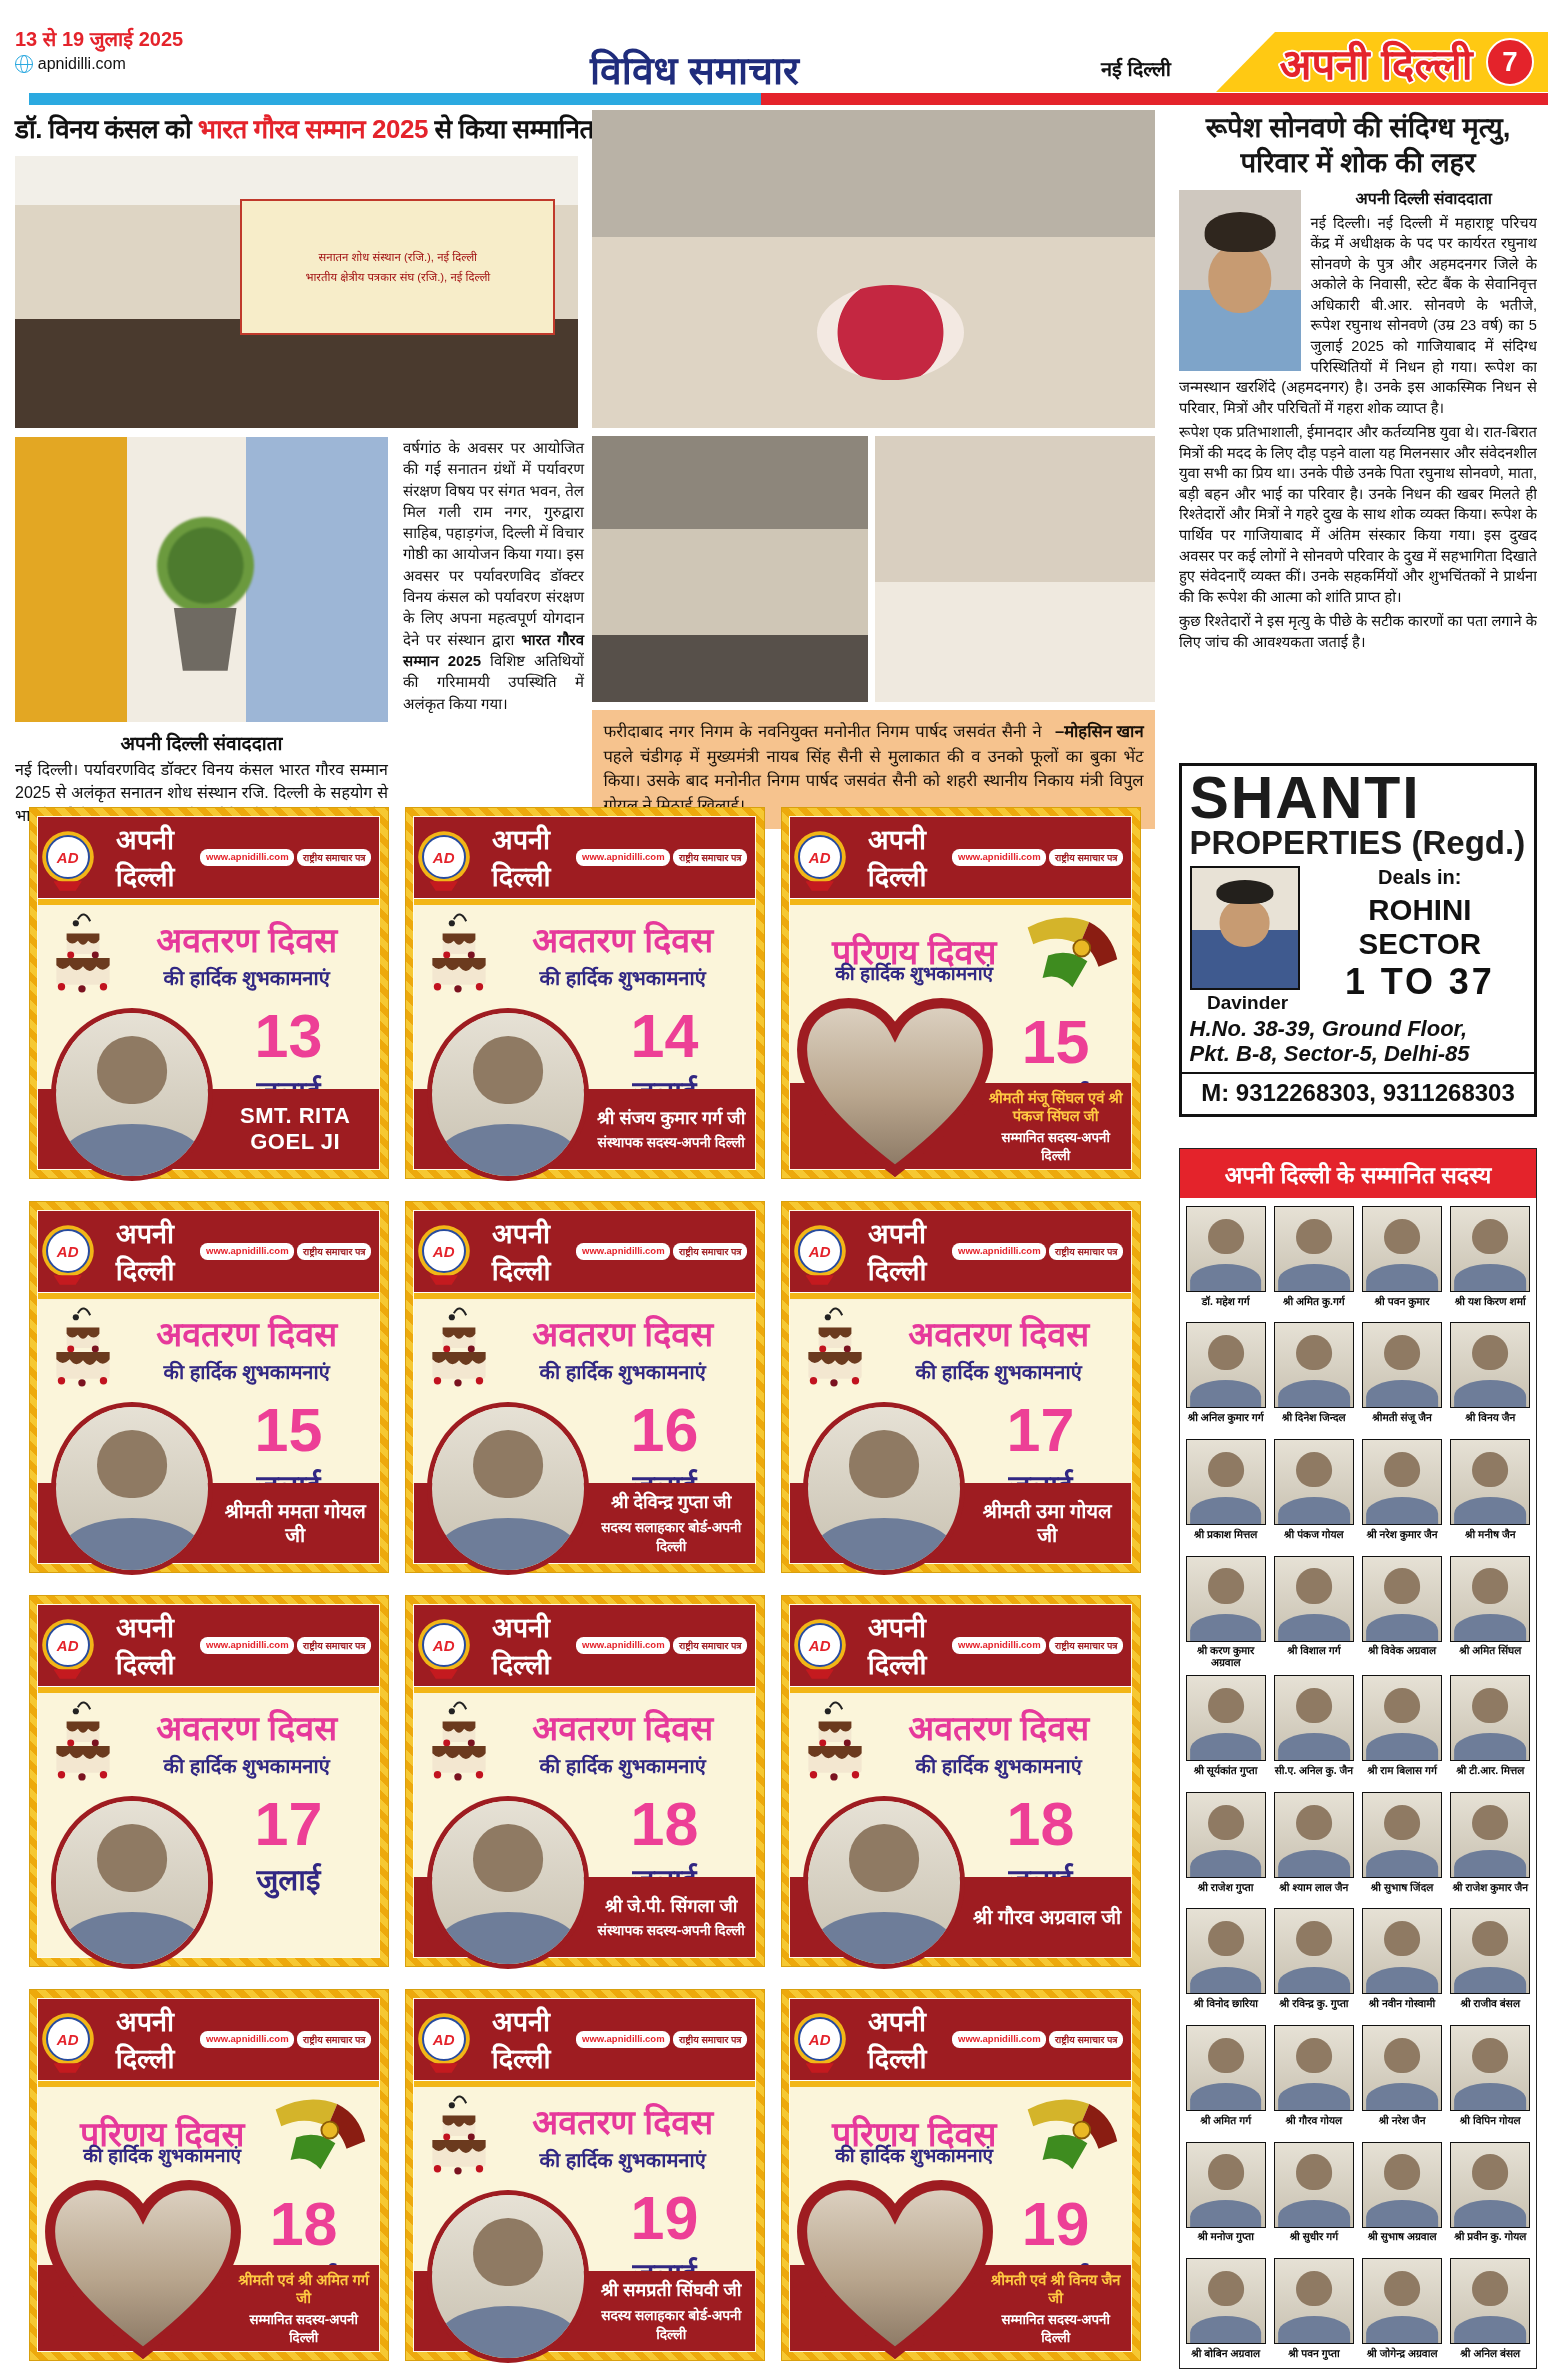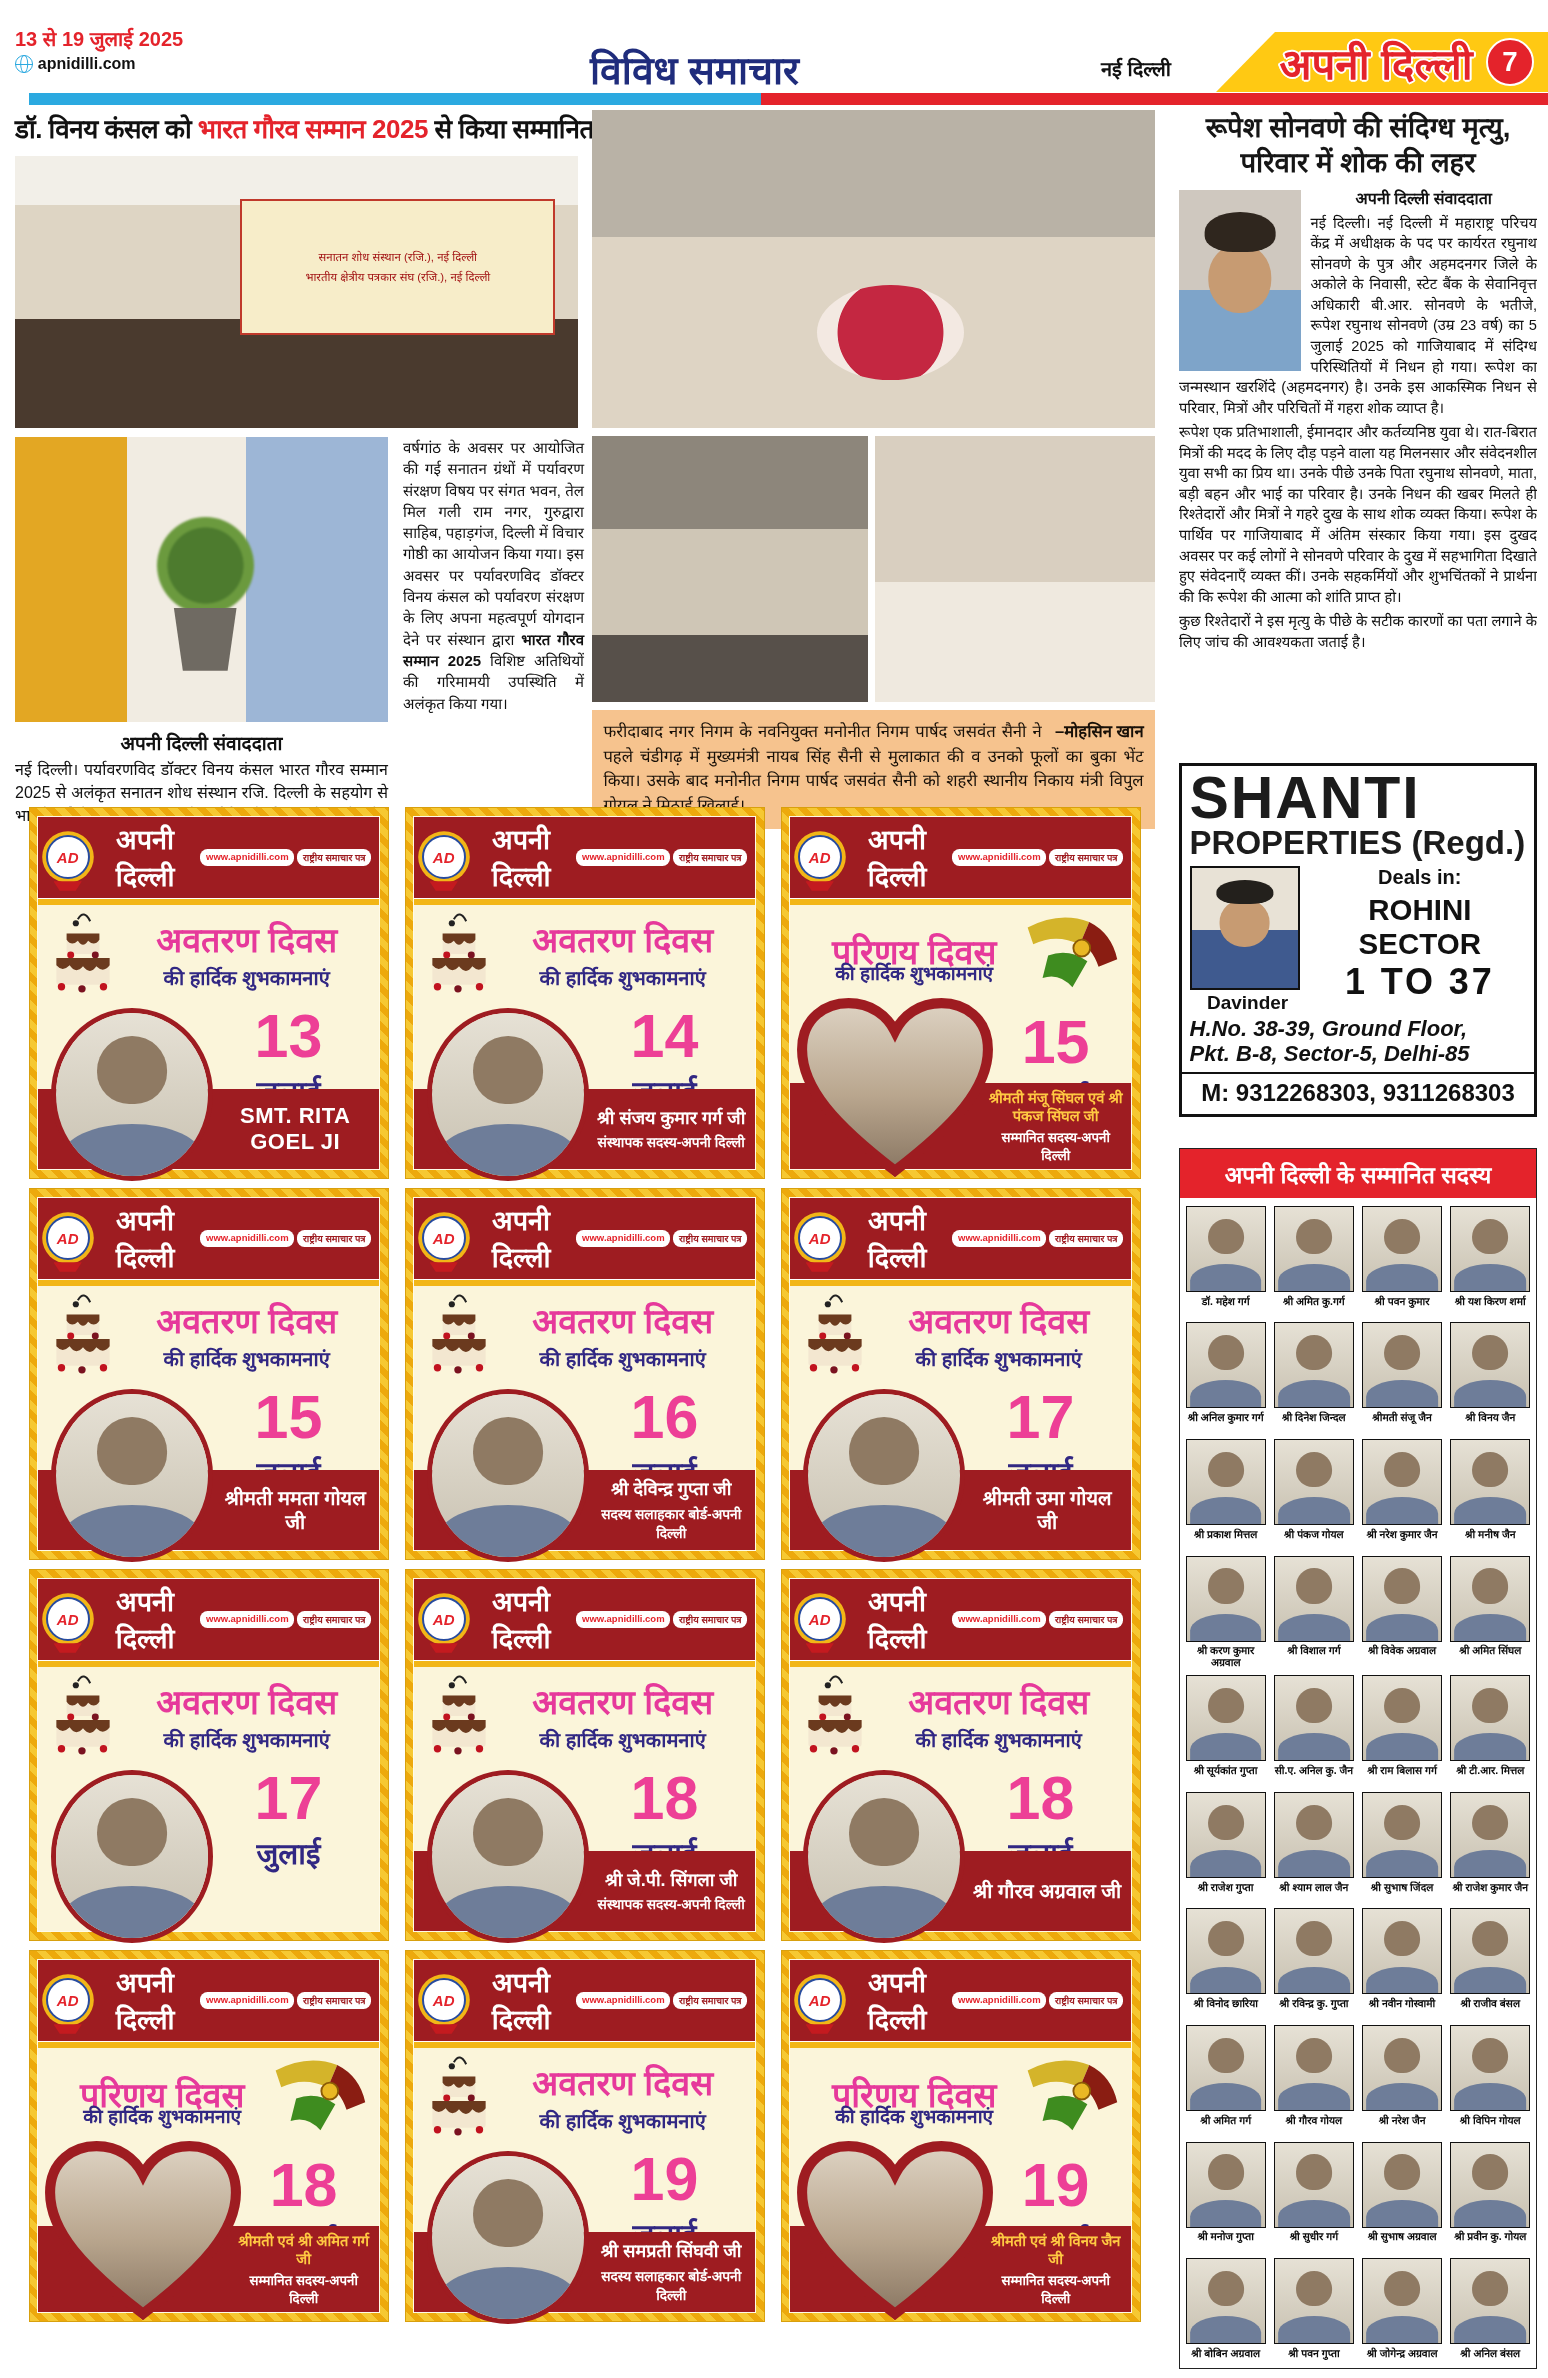--- a/index.html
+++ b/index.html
@@ -1,21 +1,21 @@
 <!DOCTYPE html>
 <html style="font-size:15px"><head>
 <meta charset="utf-8">
 <style>
   html,body{margin:0;padding:0;background:#e9e9e9;}
   #page{position:relative;width:1548px;height:2379px;background:#ffffff;margin:0 auto;
         font-family:"Liberation Sans",sans-serif;overflow:hidden;color:#111;}
 
   
   .hdr-date{position:absolute;left:15px;top:25px;font-size:20px;font-weight:800;color:#e4232b;}
-  .hdr-site{position:absolute;left:15px;top:55px;font-size:16px;font-weight:700;color:#111;display:flex;align-items:center;gap:4.8px;}
+  .hdr-site{position:absolute;left:15px;top:55px;font-size:16px;font-weight:400;color:#111;display:flex;align-items:center;gap:4.8px;}
   .globe{width:18px;height:18px;border:1.9px solid #2ba9e0;border-radius:50%;position:relative;display:inline-block;box-sizing:border-box;}
   .globe::before{content:"";position:absolute;left:50%;top:-1px;bottom:-1px;width:7.6px;transform:translateX(-50%);
                  border:1.4px solid #2ba9e0;border-radius:50%;box-sizing:border-box;}
   .globe::after{content:"";position:absolute;left:-1px;right:-1px;top:50%;height:0;border-top:1.4px solid #2ba9e0;}
   .hdr-center{position:absolute;left:590px;top:42px;width:380px;text-align:left;font-size:39px;font-weight:800;color:#1f2c7c;}
   .hdr-city{position:absolute;left:1101px;top:55px;font-size:20px;font-weight:800;color:#111;}
   .brand-banner{position:absolute;left:1216px;top:32px;width:333px;height:60px;background:#ffc913;
                 clip-path:polygon(59px 0,100% 0,100% 100%,0 100%);
                 display:flex;align-items:center;justify-content:flex-end;gap:13.3px;padding-right:15px;box-sizing:border-box;}
   .brand-text{font-size:42px;font-weight:800;color:#e4232b;
@@ -111,21 +111,21 @@
            box-sizing:border-box;background:#fff;}
   .mem-title{background:#e4232b;color:#fff;font-size:23px;font-weight:800;text-align:center;padding:8.6px 1.9px;}
   .mem-grid{display:grid;grid-template-columns:repeat(4,80px);justify-content:space-between;
             row-gap:6.7px;padding:7.6px 5.7px;}
   .member{width:80px;text-align:center;}
   .mem-photo{width:80px;height:86px;border:1.9px solid #111;box-sizing:border-box;}
   .mem-name{font-size:10.5px;font-weight:700;line-height:1.15;margin-top:2.9px;min-height:21px;color:#0d0d0d;}
 
   
   #cards-grid{position:absolute;left:28.5px;top:807px;display:grid;grid-template-columns:repeat(3,360px);
-              gap:9px 16px;}
+              gap:22px 16px;}
   .card{width:360px;height:372px;box-sizing:border-box;padding:7.6px;
         background:repeating-linear-gradient(45deg,#f6c832 0 6.7px,#eda90c 6.7px 13.3px);border:1px solid #d8a00e;}
   .card-in{height:100%;background:#fbf5da;display:flex;flex-direction:column;border:1.9px solid #fffbe8;box-sizing:border-box;}
   .card-hd{background:#9e1c21;min-height:53px;display:flex;align-items:center;gap:7.6px;padding:3.8px 7.6px;}
   .ad-logo{width:40px;height:40px;border-radius:50%;background:#fff;border:2.9px solid #274b9f;
            box-shadow:0 0 0 3.8px #f2b617;display:flex;align-items:center;justify-content:center;
            color:#e4232b;font-weight:800;font-style:italic;font-size:15px;flex:0 0 auto;position:relative;}
   .ad-logo::after{content:"";position:absolute;bottom:-13.3px;left:50%;transform:translateX(-50%);
                   width:28.5px;height:9.5px;background:#c41a1f;clip-path:polygon(0 0,100% 0,78% 100%,22% 100%);}
   .card-brand{flex:1;text-align:center;color:#fff;font-size:27px;font-weight:800;}

